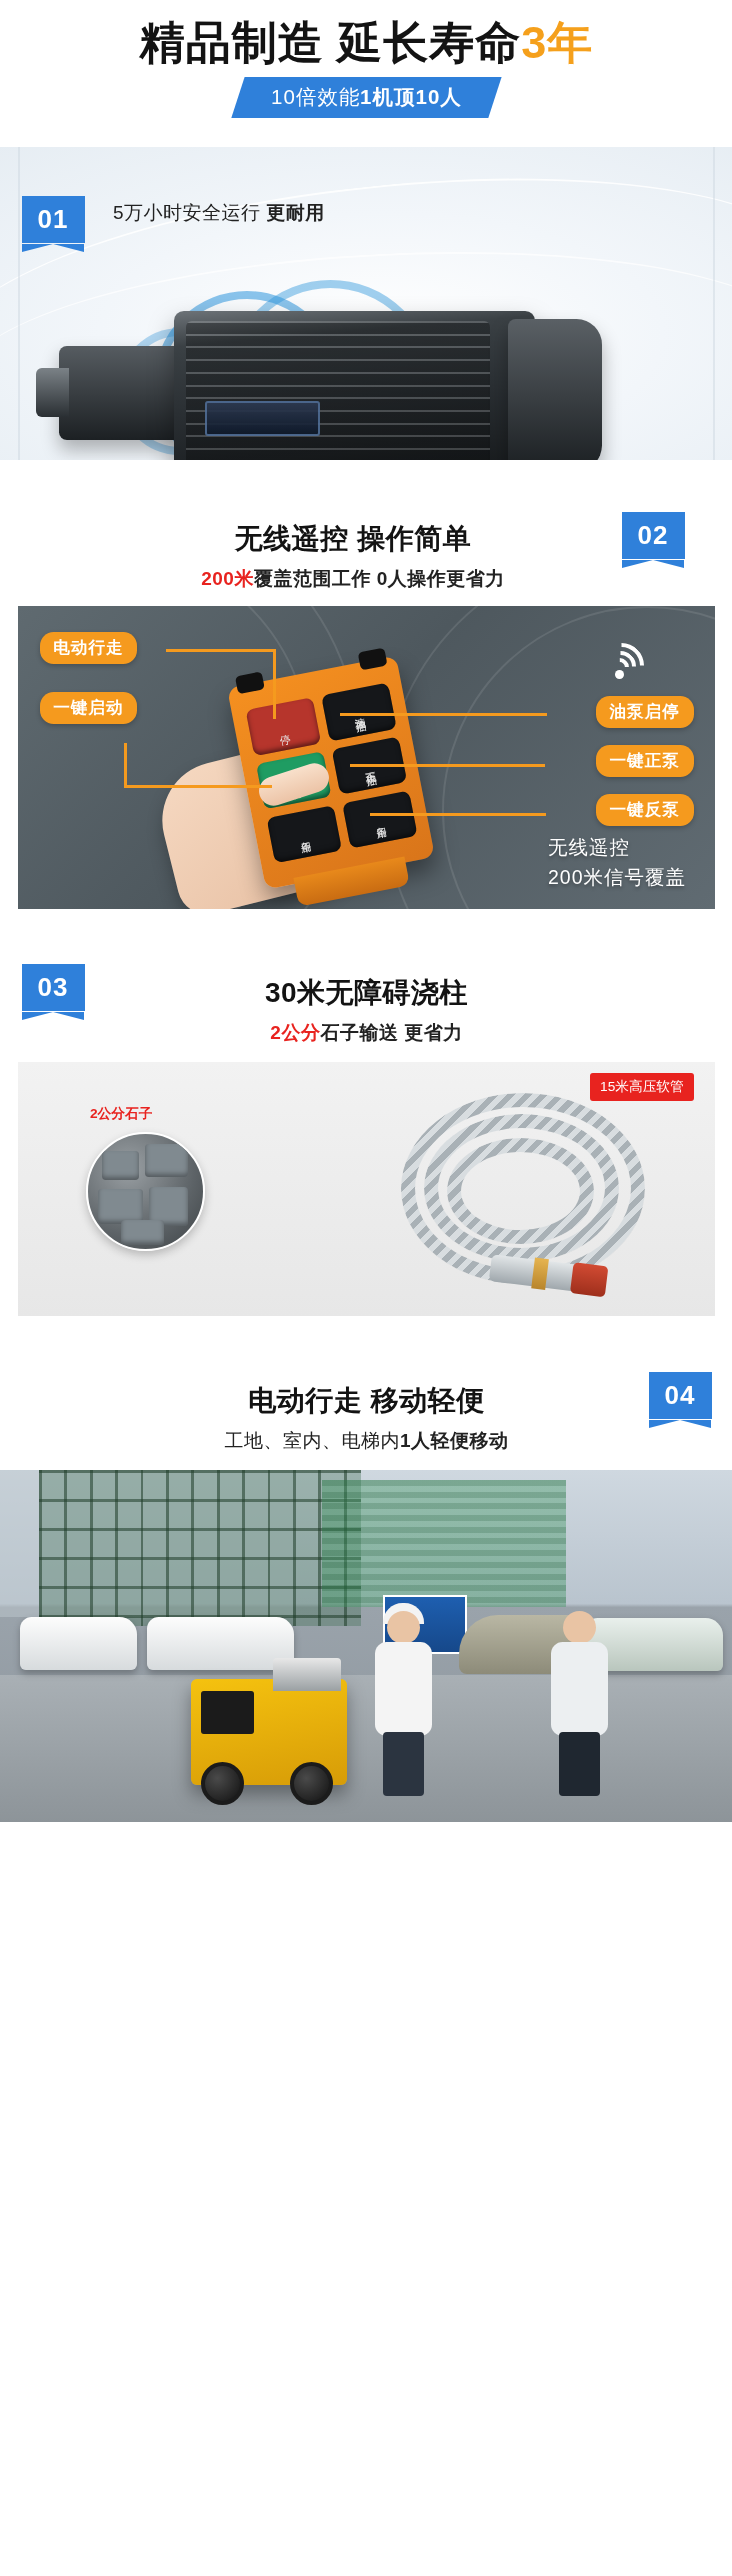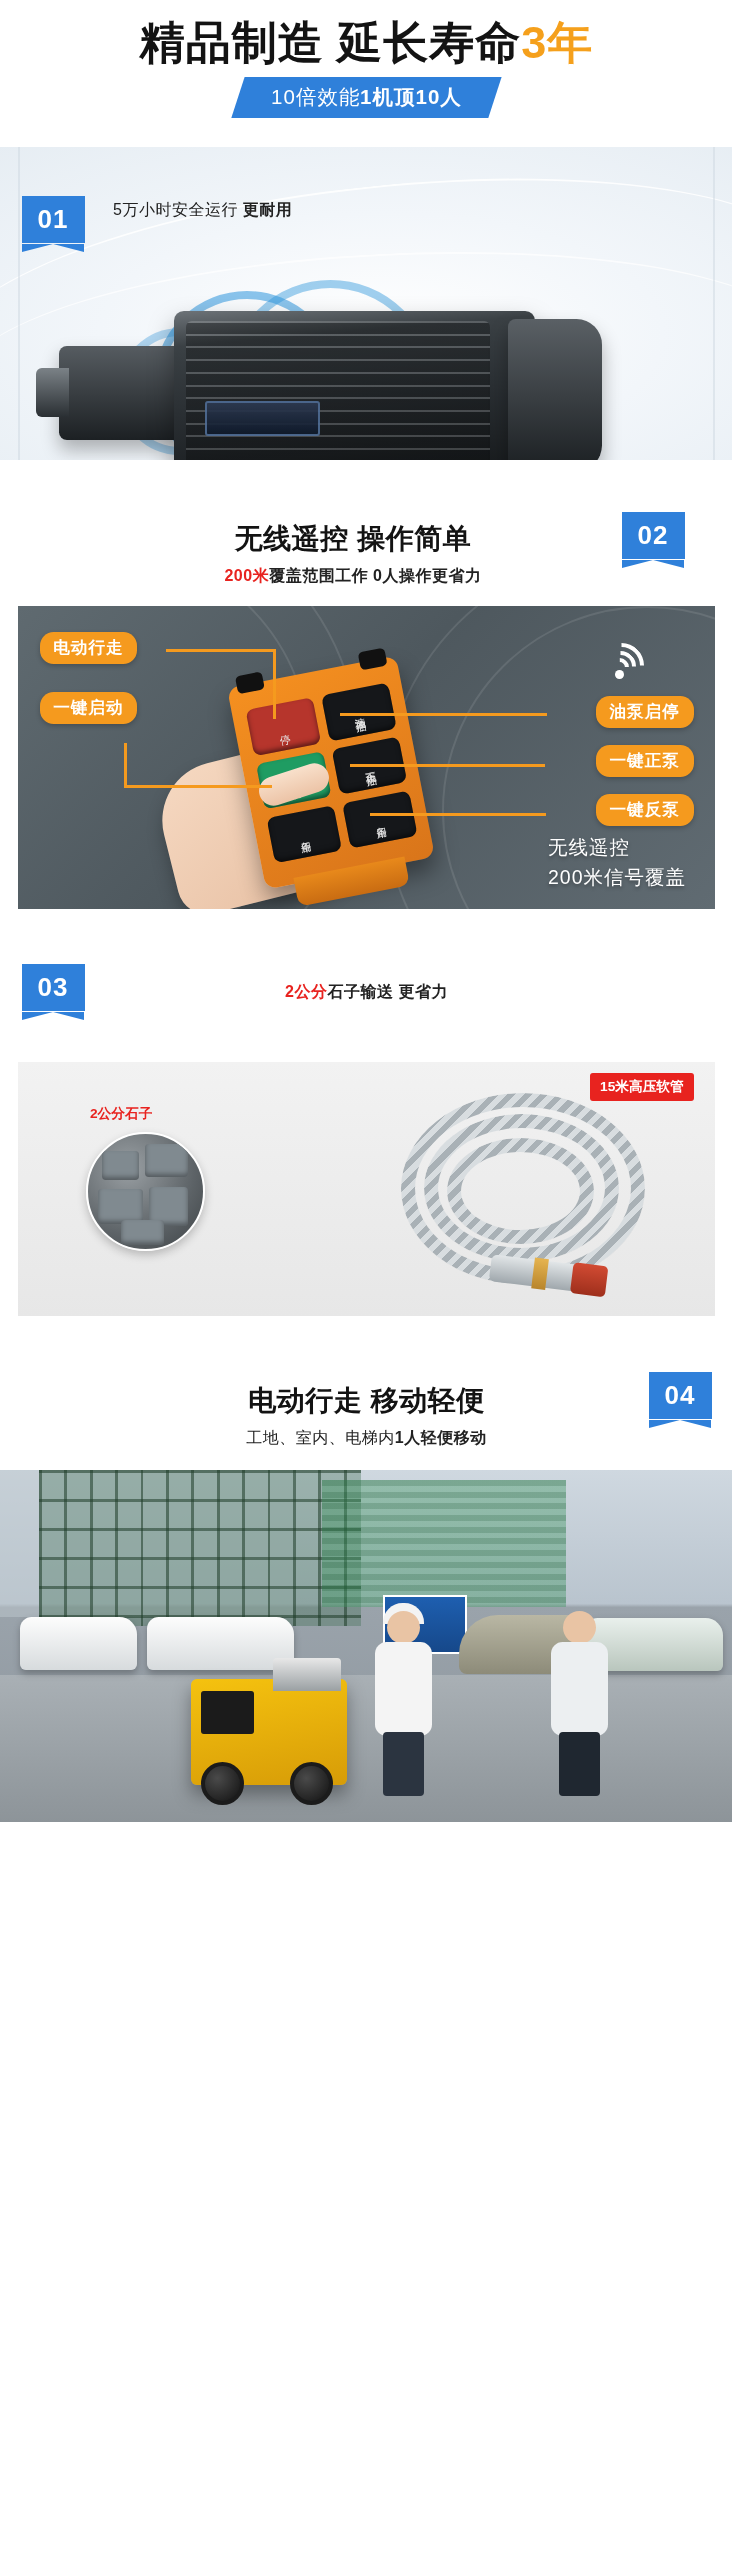--- a/index.html
+++ b/index.html
@@ -34,21 +34,21 @@
     font-size:26px; font-weight:bold; letter-spacing:1px;
     display:flex; align-items:center; justify-content:center;
     position:relative;
   }
   .badge::after{
     content:""; position:absolute; left:0; bottom:-8.8px;
     border-left:31px solid #2f80da; border-right:31px solid #2f80da;
     border-bottom:8.8px solid transparent;
   }
   .sec-title { font-size:28px; font-weight:bold; color:#131313; letter-spacing:0.5px; }
-  .sec-sub   { font-size:16px; color:#222; letter-spacing:0.5px; margin-top:7.8px; }
+  .sec-sub   { font-size:19px; color:#222; letter-spacing:0.5px; margin-top:7.8px; }
   .sec-sub .red  { color:#e8231f; font-weight:bold; }
   .sec-sub .bold { font-weight:bold; }
 
   
   .sec01 { position:relative; width:733px; height:313px; overflow:hidden; }
   .sec01 .bg {
     position:absolute; inset:0;
     background:
       radial-gradient(ellipse 586px 254px at 52% 60%, #ffffff 0%, #f2f6fa 48%, #e6edf3 100%);
   }
@@ -196,21 +196,21 @@
   .sec03-head{ width:733px; background:#fff; padding-top:39px; height:127px; position:relative;}
   .sec03-head .badge{ position:absolute; left:21.5px; top:29px; }
   .sec03-head .ctr{ text-align:center; }
 
   .hose{
     position:relative; width:697px; height:254px; margin:0 auto;
     background:linear-gradient(180deg,#f2f2f2,#e7e7e7);
     overflow:hidden;
   }
   .tag-red{
-    position:absolute; background:#e8231f; color:#fff; font-size:13.7px; font-weight:bold;
+    position:absolute; background:#e8231f; color:#fff; font-size:13.7px; font-weight:normal;
     padding:4.9px 9.8px; border-radius:2.9px; white-space:nowrap;
   }
   .tag-txt{ position:absolute; color:#e8231f; font-size:13.7px; font-weight:bold; }
   .stones{
     position:absolute; left:68px; top:70px; width:119px; height:119px;
     border-radius:50%; overflow:hidden; border:2.9px solid #fff;
     background:radial-gradient(circle at 35% 30%, #9aa0a4, #5d6367 60%, #3d4245 100%);
     box-shadow:0 3.9px 9.8px rgba(0,0,0,.22);
   }
   .stones i{ position:absolute; background:#808a90; border-radius:3.9px;
@@ -396,20 +396,21 @@
     <div>无线遥控</div>
     <div>200米信号覆盖</div>
   </div>
 </div>
 
 <div class="divider"></div>
 
 <div class="sec03-head">
   <div class="badge">03</div>
   <div class="ctr">
+    <div class="sec-title">30米无障碍浇柱</div>
     <div class="sec-sub">
       <span class="red">2公分</span><span class="bold">石子输送 更省力</span>
     </div>
   </div>
 </div>
 
 <div class="hose">
   <div class="tag-red" style="right:21.5px; top:11.7px;">15米高压软管</div>
   <div class="tag-txt" style="left:72px; top:43px;">2公分石子</div>
 

